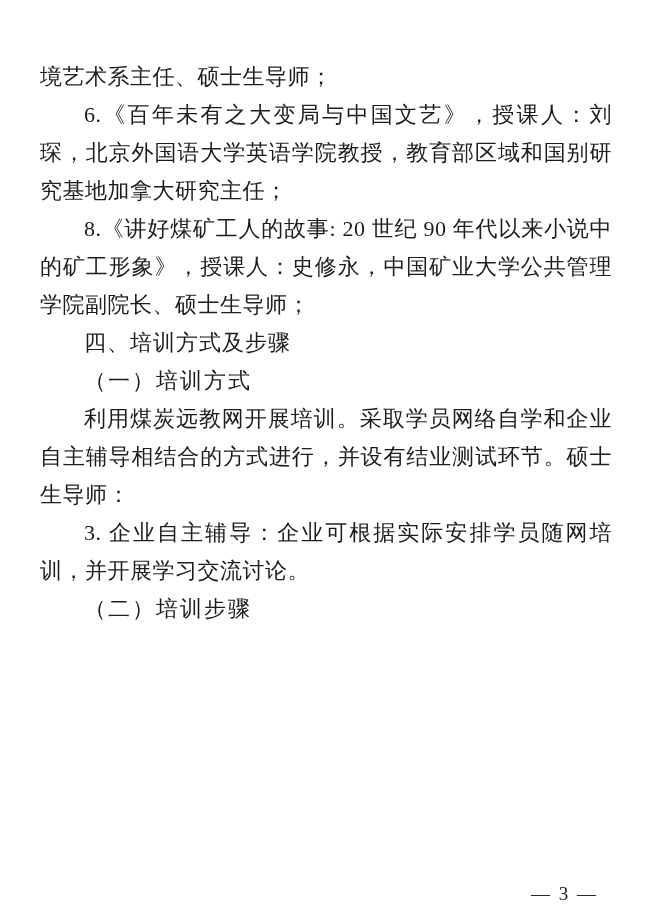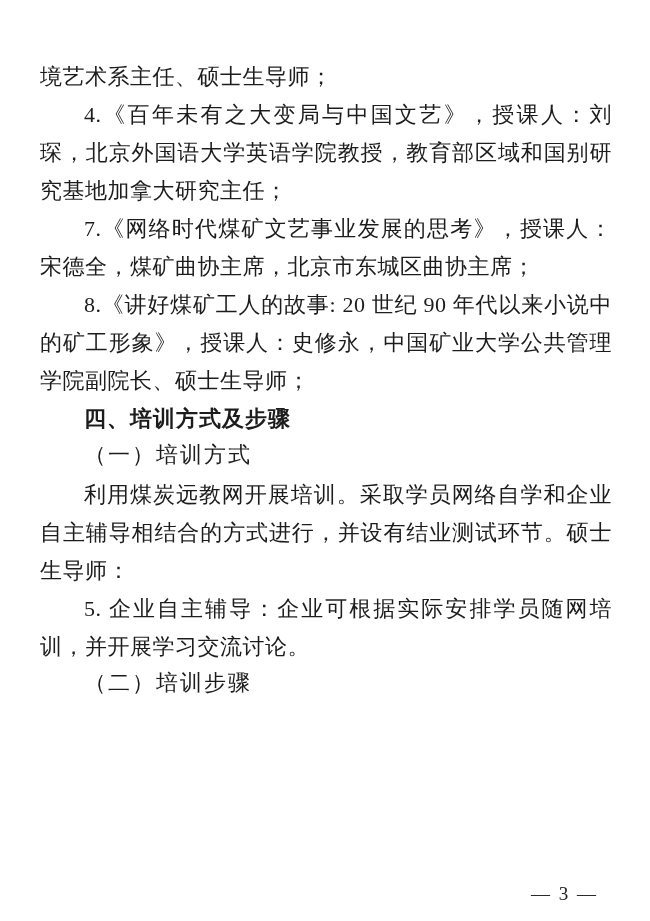--- a/index.html
+++ b/index.html
@@ -32,46 +32,44 @@
     text-justify: inter-character;
     text-indent: 2em;
     letter-spacing: 0.5px;
     color: #1c1c1c;
   }
   .page p.noindent {
     text-indent: 0;
   }
   .page p.heading {
     font-family: "Liberation Sans", "DejaVu Sans", sans-serif;
-    font-weight: bold;
+    font-weight: normal;
     letter-spacing: 1px;
   }
   .page p.sub {
     letter-spacing: 2px;
-    font-family: Liberation Mono, monospace;
   }
   .footer {
     position: absolute;
     bottom: 16px;
     right: 52px;
     font-family: "Liberation Serif", "DejaVu Serif", serif;
     font-size: 19px;
     color: #1c1c1c;
     letter-spacing: 2px;
   }
 </style>
 </head>
 <body>
 
 <div class="page">
   <p class="noindent">境艺术系主任、硕士生导师；</p>
-  <p>4.《百年未有之大变局与中国文艺》，授课人：刘琛，北京外国语大学英语学院教授，教育部区域和国别研究基地加拿大研究主任；</p>
-  <p>7.《网络时代煤矿文艺事业发展的思考》，授课人：宋德全，煤矿曲协主席，北京市东城区曲协主席；</p>
+  <p>6.《百年未有之大变局与中国文艺》，授课人：刘琛，北京外国语大学英语学院教授，教育部区域和国别研究基地加拿大研究主任；</p>
   <p>8.《讲好煤矿工人的故事: 20 世纪 90 年代以来小说中的矿工形象》，授课人：史修永，中国矿业大学公共管理学院副院长、硕士生导师；</p>
   <p class="heading">四、培训方式及步骤</p>
   <p class="sub">（一）培训方式</p>
   <p>利用煤炭远教网开展培训。采取学员网络自学和企业自主辅导相结合的方式进行，并设有结业测试环节。硕士生导师：</p>
-  <p>5. 企业自主辅导：企业可根据实际安排学员随网培训，并开展学习交流讨论。</p>
+  <p>3. 企业自主辅导：企业可根据实际安排学员随网培训，并开展学习交流讨论。</p>
   <p class="sub">（二）培训步骤</p>
 
 </div>
 
 <div class="footer">— 3 —</div>
 
 </body></html>

